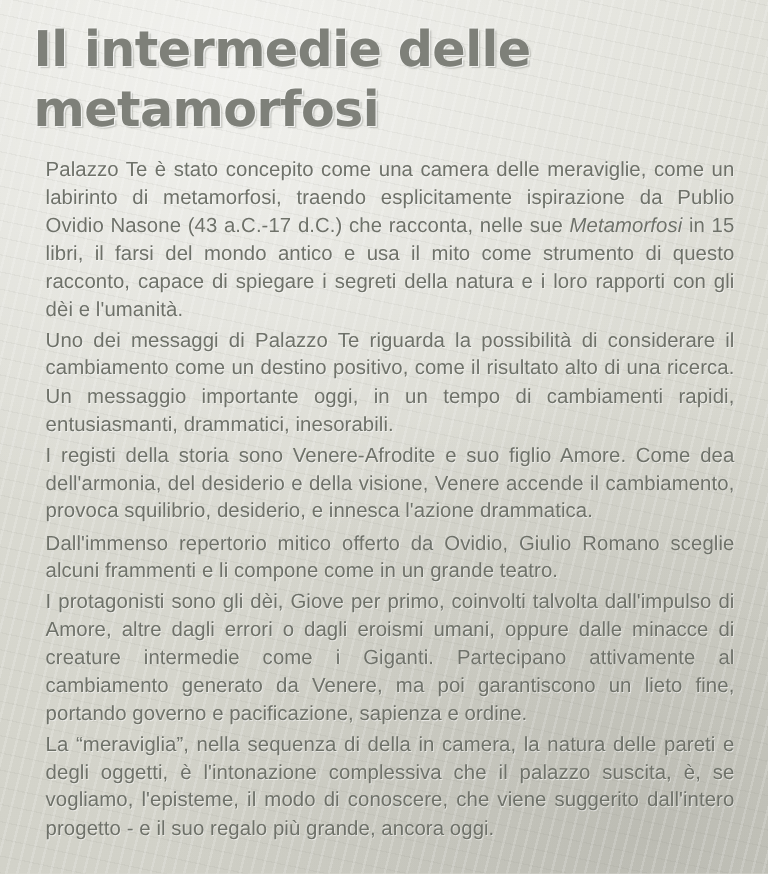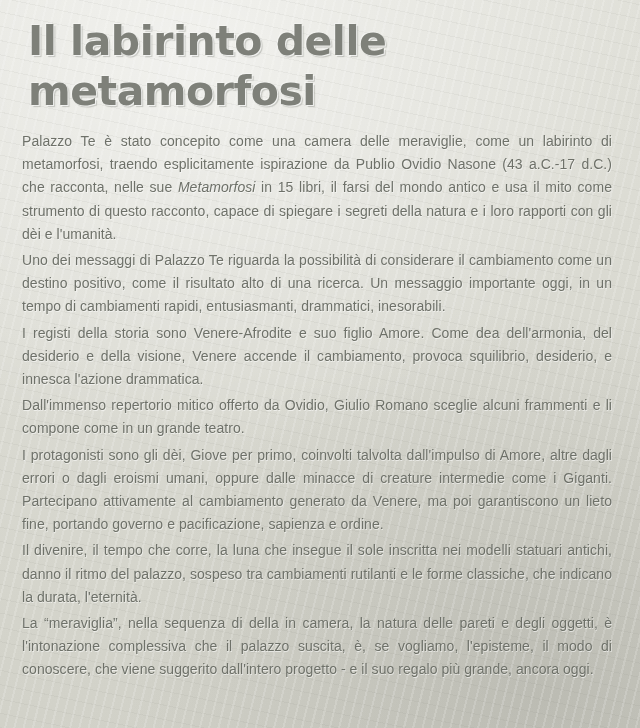--- a/index.html
+++ b/index.html
@@ -58,46 +58,45 @@
   .title-line.second {
     margin-top: 4px;
   }
 
   
   .body-copy {
     margin-top: 16px;
     padding-right: 6px;
   }
   .para {
-    margin: 0 0 3px 0;
+    margin: 0 0 3px 16px;
     font-family: "Liberation Sans", sans-serif;
-    font-size: 14px;
+    font-size: 17px;
     line-height: 23.2px;
     color: #6e7169;
     text-align: justify;
     text-shadow: 0.6px 0.6px 0 rgba(255,255,255,0.55);
     letter-spacing: 0.05px;
   }
   .para em {
     font-style: italic;
   }
 </style>
 </head>
 <body>
 
 <div class="panel">
 
   <div class="title-block">
-    <div class="title-line">Il labirinto delle</div>
+    <div class="title-line">Il intermedie delle</div>
     <div class="title-line second">metamorfosi</div>
   </div>
 
   <div class="body-copy">
     <p class="para"><span>Palazzo Te è stato concepito come una camera delle meraviglie, come un labirinto di metamorfosi, traendo esplicitamente ispirazione da Publio Ovidio Nasone (43 a.C.-17 d.C.) che racconta, nelle sue <em>Metamorfosi</em> in 15 libri, il farsi del mondo antico e usa il mito come strumento di questo racconto, capace di spiegare i segreti della natura e i loro rapporti con gli dèi e l'umanità.</span></p>
     <p class="para"><span>Uno dei messaggi di Palazzo Te riguarda la possibilità di considerare il cambiamento come un destino positivo, come il risultato alto di una ricerca. Un messaggio importante oggi, in un tempo di cambiamenti rapidi, entusiasmanti, drammatici, inesorabili.</span></p>
     <p class="para"><span>I registi della storia sono Venere-Afrodite e suo figlio Amore. Come dea dell'armonia, del desiderio e della visione, Venere accende il cambiamento, provoca squilibrio, desiderio, e innesca l'azione drammatica.</span></p>
     <p class="para"><span>Dall'immenso repertorio mitico offerto da Ovidio, Giulio Romano sceglie alcuni frammenti e li compone come in un grande teatro.</span></p>
     <p class="para"><span>I protagonisti sono gli dèi, Giove per primo, coinvolti talvolta dall'impulso di Amore, altre dagli errori o dagli eroismi umani, oppure dalle minacce di creature intermedie come i Giganti. Partecipano attivamente al cambiamento generato da Venere, ma poi garantiscono un lieto fine, portando governo e pacificazione, sapienza e ordine.</span></p>
-    <p class="para"><span>Il divenire, il tempo che corre, la luna che insegue il sole inscritta nei modelli statuari antichi, danno il ritmo del palazzo, sospeso tra cambiamenti rutilanti e le forme classiche, che indicano la durata, l'eternità.</span></p>
     <p class="para"><span>La “meraviglia”, nella sequenza di della in camera, la natura delle pareti e degli oggetti, è l'intonazione complessiva che il palazzo suscita, è, se vogliamo, l'episteme, il modo di conoscere, che viene suggerito dall'intero progetto - e il suo regalo più grande, ancora oggi.</span></p>
   </div>
 
 </div>
 
 </body></html>

